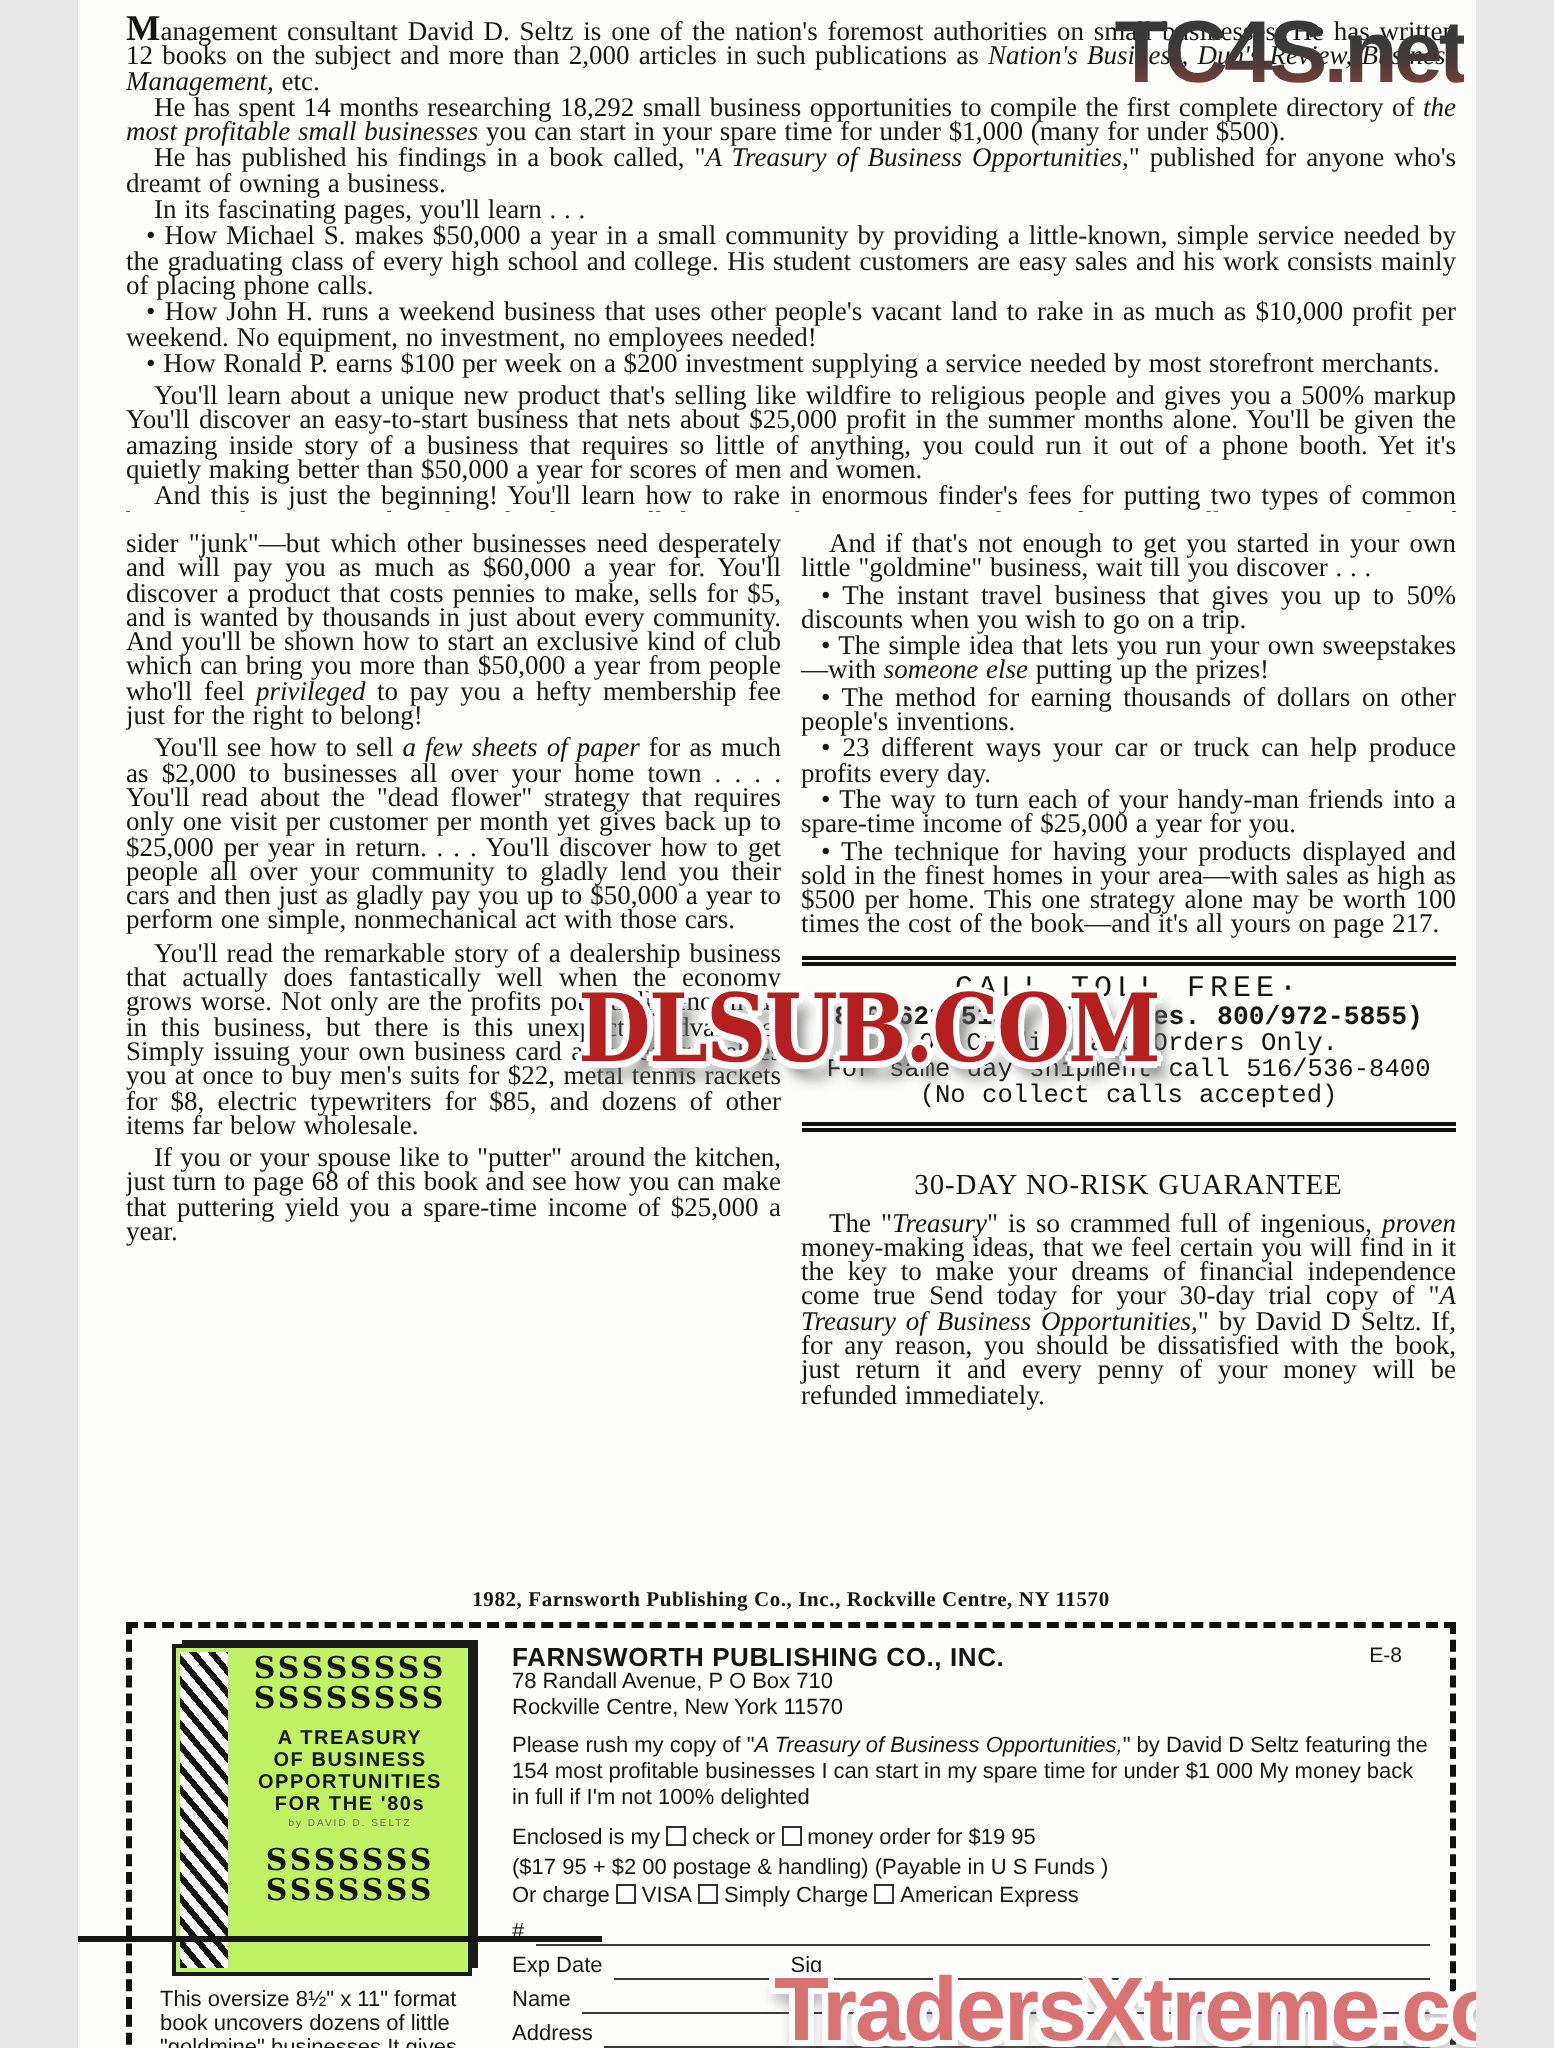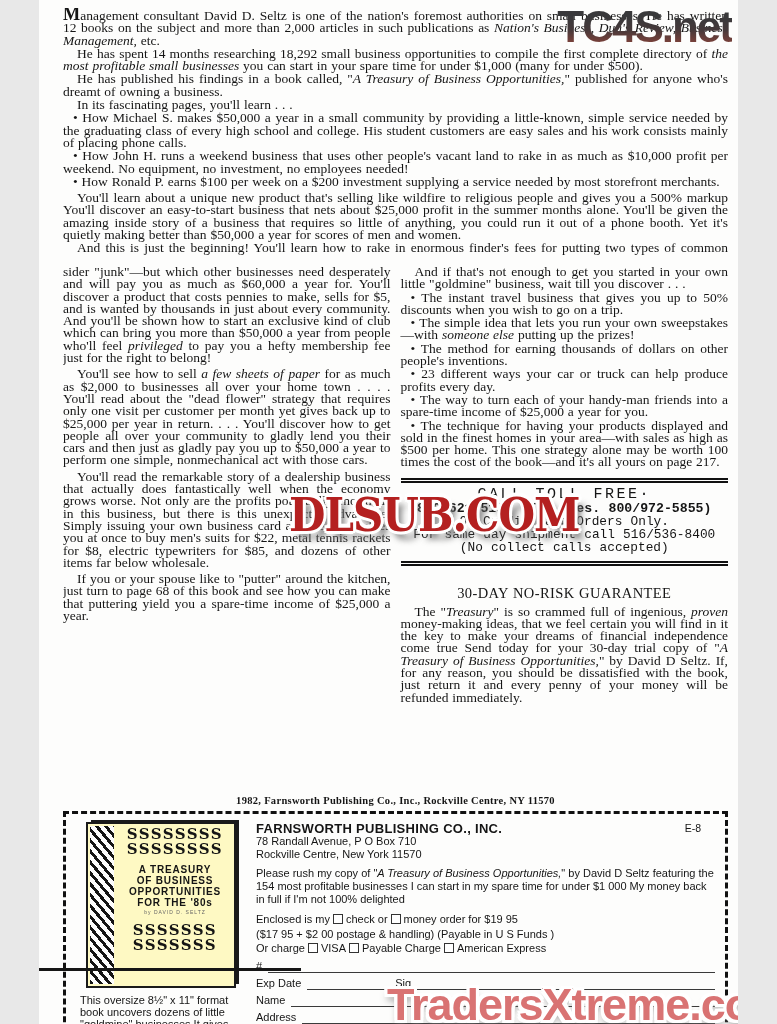--- a/index.html
+++ b/index.html
@@ -87,21 +87,21 @@
   }
   .coupon {
     margin-top:5px; height:256px; box-sizing:border-box;
     border:3px dashed #111; padding:8px 10px 2px 14px;
     display:flex; gap:10px; overflow:hidden;
     font-family:"Liberation Sans", sans-serif;
   }
   .coupon-left { flex:0 0 166px; }
   .book {
     width:150px; height:166px; margin-left:6px; box-sizing:border-box;
-    border:2px solid #1a1a1a; display:flex; background:#fef9c3;
+    border:2px solid #1a1a1a; display:flex; background:#bef264;
     box-shadow:4px -3px 0 -1px #1a1a1a;
   }
   .spine {
     flex:0 0 24px; margin:2px; background:
       repeating-linear-gradient(50deg, #141414 0 3px, #fcfcfc 3px 7px);
   }
   .bookc { flex:1; text-align:center; padding-top:3px; }
   .srow {
     font-family:"DejaVu Serif", serif; font-weight:bold;
     font-size:15px; line-height:15px; letter-spacing:1.5px;
@@ -219,21 +219,21 @@
             <span class="pubcode">E-8</span>
           </div>
           <div class="addr">78 Randall Avenue, P O  Box 710</div>
           <div class="addr">Rockville Centre, New York 11570</div>
 
           <p class="rush">Please rush my copy of "<i>A Treasury of Business Opportunities,</i>" by David D  Seltz  featuring the 154 most profitable businesses I can start in my spare time for under $1 000  My money back in full if I'm not 100% delighted</p>
 
           <p class="pay">
             <span>Enclosed is my</span><span class="cbx"></span><span>check or</span><span class="cbx"></span><span>money order for $19 95</span><br>
             <span>($17 95 + $2 00 postage &amp; handling)  (Payable in U S  Funds )</span><br>
-            <span>Or charge</span><span class="cbx"></span><span>VISA</span><span class="cbx"></span><span>Payable Charge</span><span class="cbx"></span><span>American Express</span>
+            <span>Or charge</span><span class="cbx"></span><span>VISA</span><span class="cbx"></span><span>Simply Charge</span><span class="cbx"></span><span>American Express</span>
           </p>
 
           <div class="frow">
             <span class="flabel">#</span>
             <span class="fline"></span>
           </div>
           <div class="frow">
             <span class="flabel">Exp  Date</span>
             <span class="fline short"></span>
             <span class="flabel">Sig</span>

